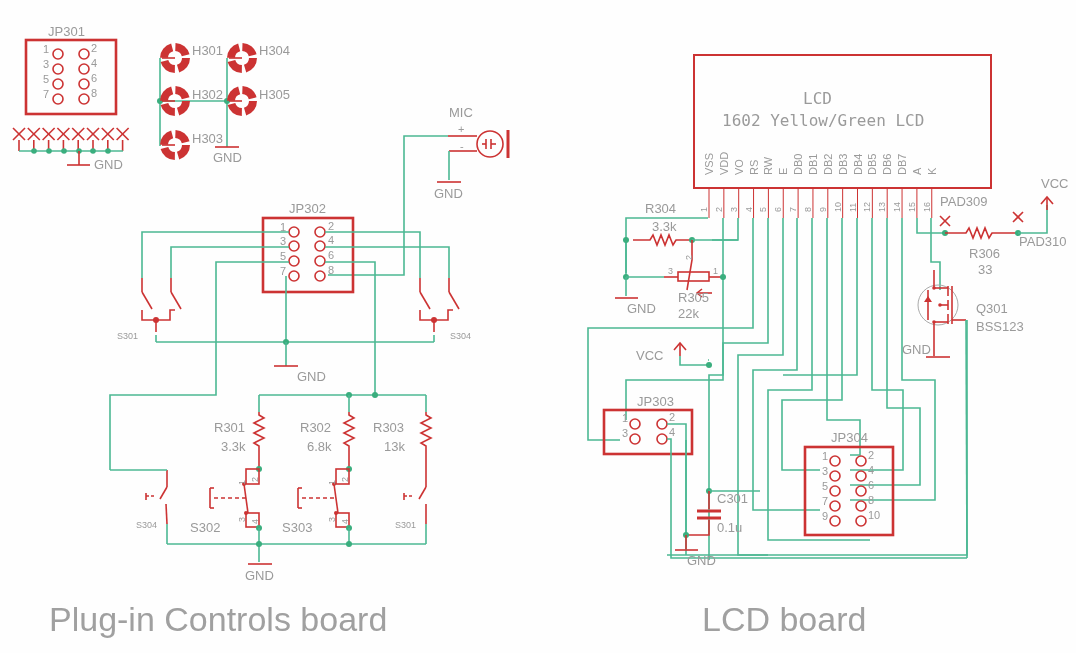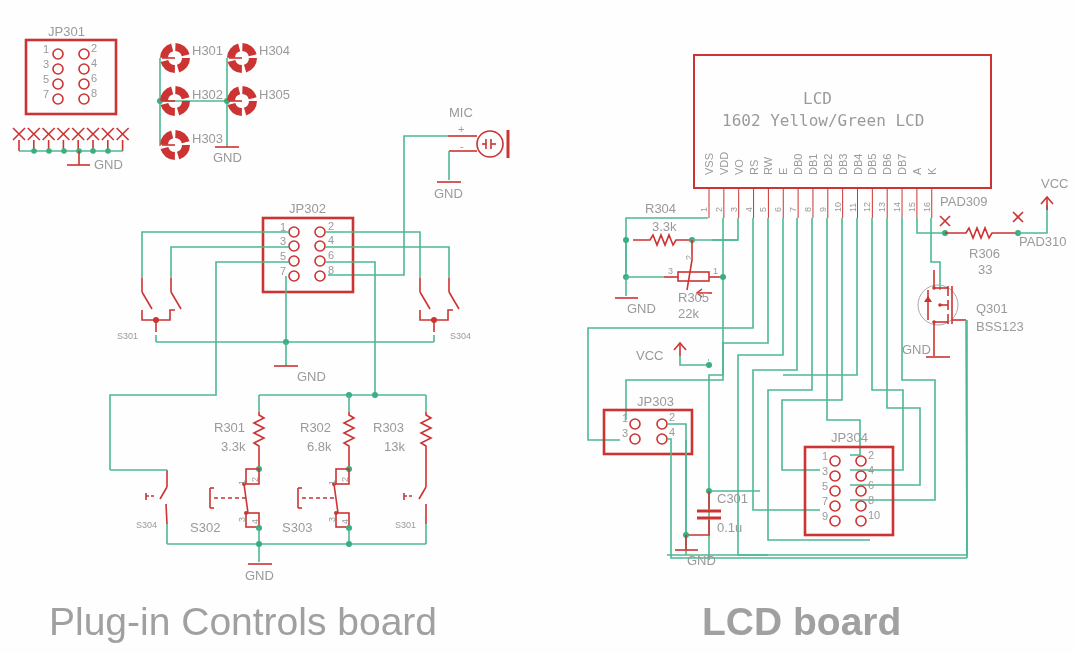--- a/index.html
+++ b/index.html
@@ -7,21 +7,21 @@
   svg{position:absolute;left:0;top:0;}
   .w{stroke:#4cb893;stroke-width:1.6;fill:none;}
   .r{stroke:#cc3333;stroke-width:1.6;fill:none;}
   .rb{stroke:#cc3333;stroke-width:2.6;fill:none;}
   .dot{fill:#3aae7e;}
   .rdot{fill:#cc3333;}
   .lbl{fill:#9a9a9a;font-family:"Liberation Sans",sans-serif;font-size:13px;}
   .lbls{fill:#9a9a9a;font-family:"Liberation Sans",sans-serif;font-size:11px;}
   .lblx{fill:#9a9a9a;font-family:"Liberation Sans",sans-serif;font-size:9px;}
   .mono{fill:#9a9a9a;font-family:"DejaVu Sans Mono",monospace;font-size:16px;}
-  .caption{position:absolute;top:600px;color:#a0a0a0;font-family:"Liberation Sans",sans-serif;font-size:39px;letter-spacing:0;}
+  .caption{position:absolute;top:600px;color:#a0a0a0;font-family:"Liberation Sans",sans-serif;font-size:34px;letter-spacing:0;}
 </style>
 </head>
 <body>
 
 <svg width="1076" height="653" viewBox="0 0 1076 653">
 
   <g>
     <rect class="rb" x="26" y="40" width="90" height="74"></rect>
     <text class="lbl" x="48" y="36">JP301</text>
     <g class="r">
@@ -484,13 +484,13 @@
     <line class="w" x1="966" y1="320" x2="967" y2="558"></line>
     <line class="r" x1="934" y1="322" x2="934" y2="356"></line>
     <line class="r" x1="926" y1="357" x2="950" y2="357"></line>
     <text class="lbl" x="902" y="354">GND</text>
     <text class="lbl" x="976" y="313">Q301</text>
     <text class="lbl" x="976" y="331">BSS123</text>
   </g>
 </svg>
 
 <div class="caption" style="left:49px;">Plug-in Controls board</div>
-<div class="caption" style="left:702px;font-weight:bold;">LCD board</div>
+<div class="caption" style="left:702px;">LCD board</div>
 
 </body></html>

